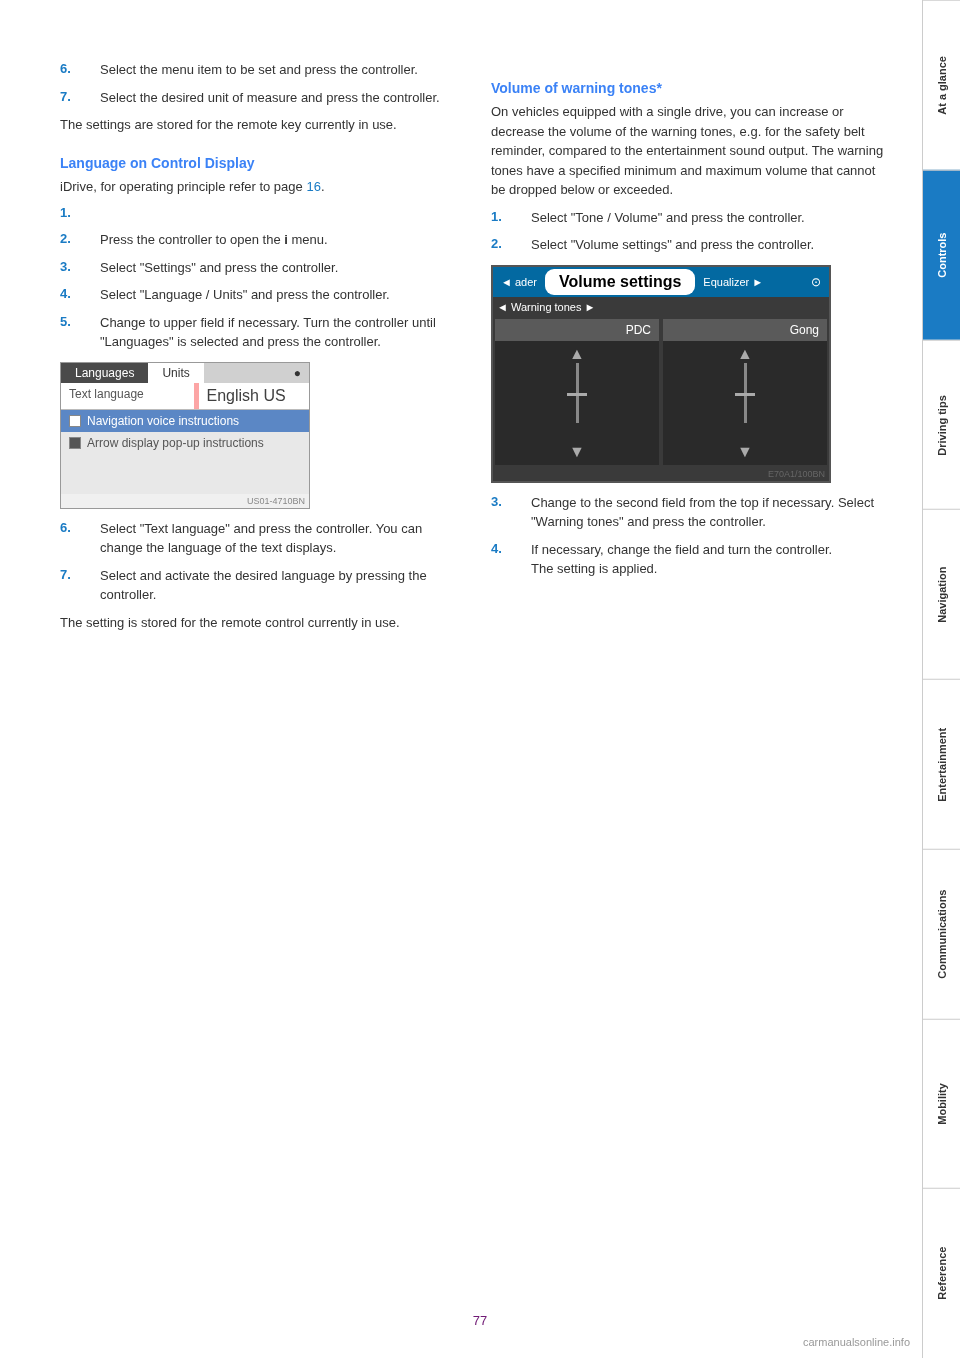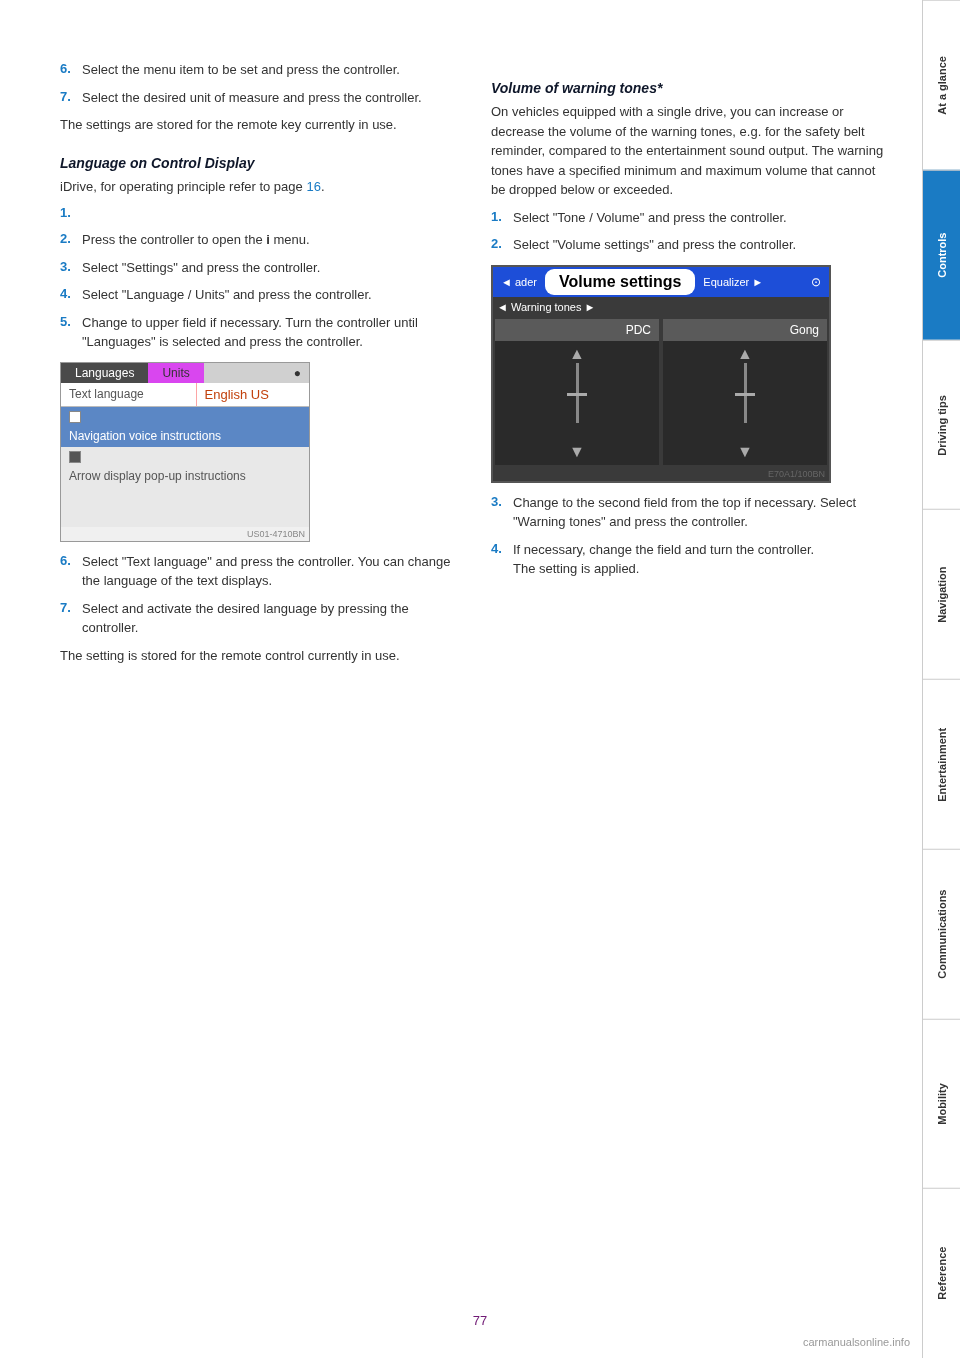--- a/index.html
+++ b/index.html
@@ -75,33 +75,33 @@
     .step-number {
       color: #1a7bc4;
       font-weight: bold;
       min-width: 16px;
     }
 
     .step-text {
       color: #333;
       font-size: 13px;
       line-height: 1.5;
+      margin-left: 18px;
     }
 
     .step-text strong {
       font-weight: bold;
     }
 
     .section-heading {
-      color: #0f172a;
+      color: #3b82f6;
       font-size: 14px;
       font-weight: bold;
       margin-bottom: 6px;
       margin-top: 20px;
-      font-style: italic;
     }
 
     .normal-text {
       font-size: 13px;
       color: #333;
       line-height: 1.5;
       margin-bottom: 8px;
     }
 
     .screenshot-box {
@@ -118,21 +118,21 @@
     }
 
     .tab-active {
       background: #4a4a4a;
       color: #fff;
       padding: 3px 14px;
       font-size: 12px;
     }
 
     .tab-inactive {
-      background: #d946ef;
+      background: #ffffff;
       color: #333;
       padding: 3px 14px;
       font-size: 12px;
     }
 
     .tab-dot {
       margin-left: auto;
       padding: 3px 8px;
       color: #333;
     }
@@ -146,34 +146,34 @@
 
     .screenshot-cell-label {
       padding: 4px 8px;
       color: #555;
       font-size: 12px;
       flex: 1;
     }
 
     .screenshot-cell-value {
       padding: 4px 8px;
-      color: #c2410c;
-      font-size: 13px;
-      flex: 1;
-      border-left: 1px solid #fca5a5;
+      color: #404040;
+      font-size: 16px;
+      flex: 1;
+      border-left: 5px solid #fca5a5;
     }
 
     .screenshot-row-full {
       padding: 4px 8px;
       color: #555;
       font-size: 12px;
       display: flex;
+      align-items: center;
       gap: 6px;
       background: #e8e8e8;
-      flex-direction: column;
     }
 
     .screenshot-row-full.selected {
       background: #5b87c5;
       color: #fff;
     }
 
     .checkbox-icon {
       width: 12px;
       height: 12px;
@@ -197,21 +197,21 @@
       border: 2px solid #555;
       margin: 10px 0;
       width: 340px;
       font-size: 12px;
       background: #3a3a3a;
     }
 
     .screenshot2-header {
       display: flex;
       align-items: center;
-      background: #1d4ed8;
+      background: #0369a1;
       padding: 2px 0;
     }
 
     .tab2-prev {
       color: #fff;
       padding: 3px 8px;
       font-size: 11px;
     }
 
     .tab2-active {

